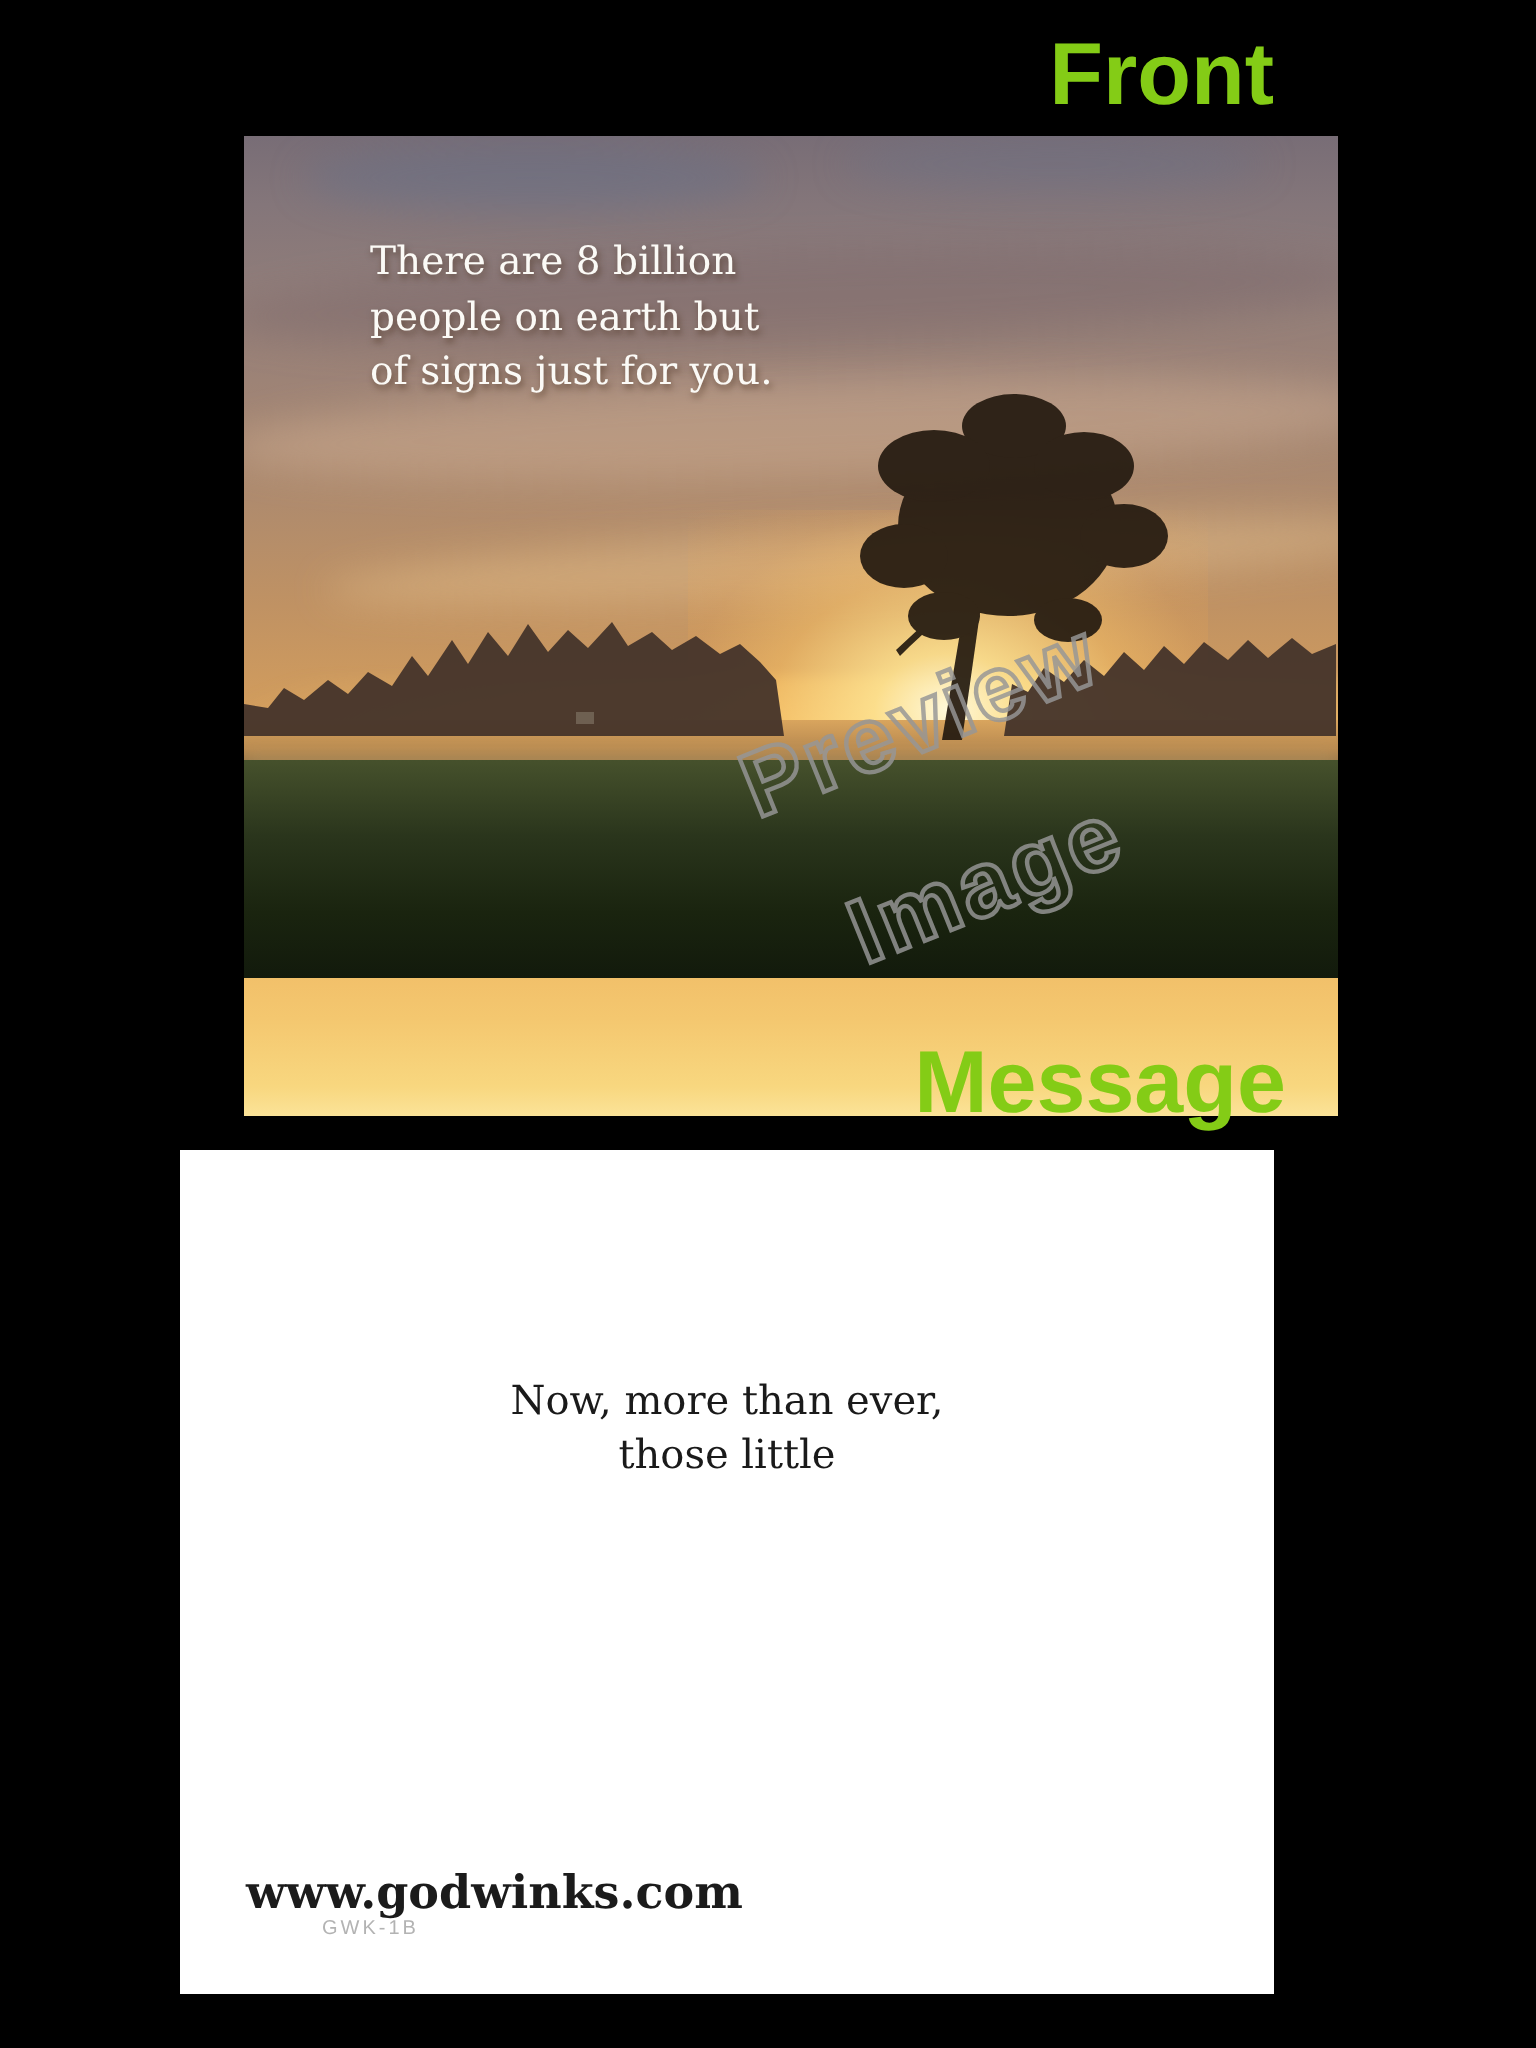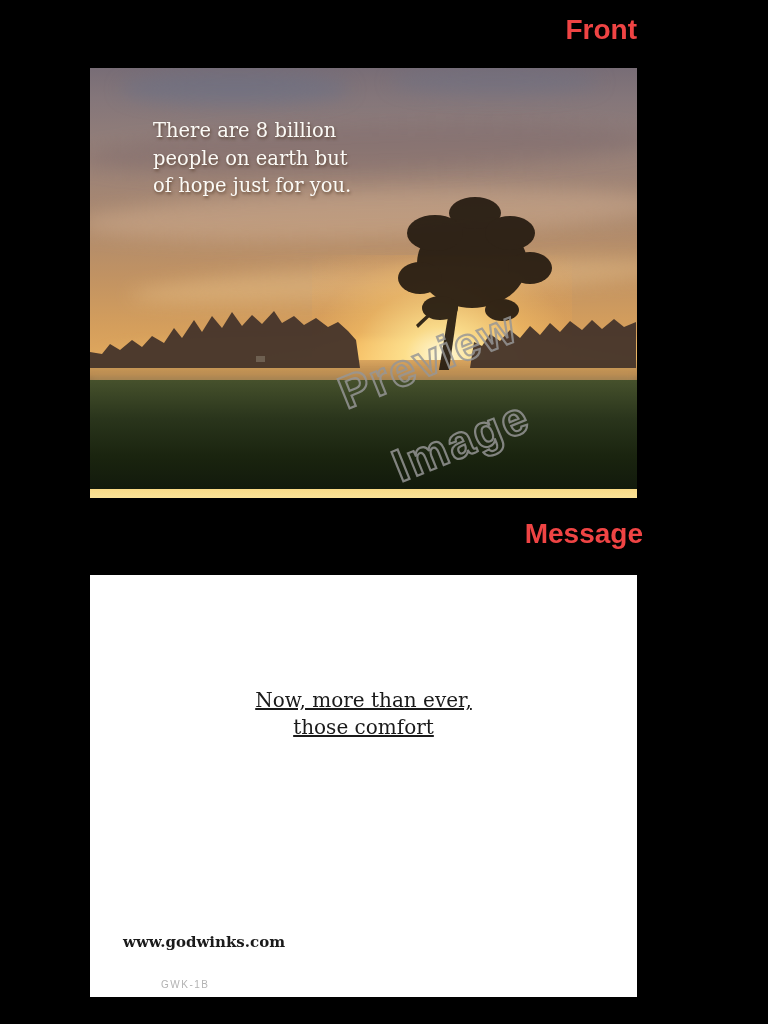--- a/index.html
+++ b/index.html
@@ -1,27 +1,27 @@
 <!DOCTYPE html>
 <html><head>
 <meta charset="utf-8">
 <style>
   html,body{margin:0;padding:0;background:#000;}
   .page{position:relative;width:768px;height:1024px;background:#000;overflow:hidden;
         font-family:"Liberation Sans",sans-serif;}
 
   
   .section-label{position:absolute;z-index:5;font-family:"Liberation Sans",sans-serif;
-    font-weight:bold;font-size:28px;line-height:1;color:#ef4444;letter-spacing:0px;}
+    font-weight:bold;font-size:44px;line-height:1;color:#84cc16;letter-spacing:0px;}
   .front-label{top:16px;right:131px;}
   .message-label{top:520px;right:125px;}
 
   
   .card{position:absolute;left:90px;width:547px;}
-  .front-card{top:68px;height:430px;}
+  .front-card{top:68px;height:490px;margin-left:32px;}
   .message-card{top:575px;height:422px;background:#ffffff;}
 
   
   .photo{position:absolute;inset:0;overflow:hidden;background:
     linear-gradient(180deg,#786d76 0%,#84767a 7%,#8f7c79 15%,#9d8376 25%,
       #ad8a6e 36%,#c09263 48%,#d49e5c 60%,#e3aa5e 70%,#eeb763 80%,
       #f4c76f 90%,#f8d77f 97%,#fbe398 100%);}
   .cloud{position:absolute;border-radius:50%;filter:blur(9px);}
   .cloud-blue-1{left:30px;top:4px;width:230px;height:34px;background:rgba(95,110,140,.38);}
   .cloud-blue-2{left:300px;top:0px;width:210px;height:28px;background:rgba(100,112,138,.30);}
@@ -49,25 +49,25 @@
 
   
   .watermark{position:absolute;left:210px;top:244px;width:290px;height:180px;z-index:4;
     transform:rotate(-22deg);text-align:center;
     font-family:"Liberation Sans",sans-serif;font-weight:bold;font-size:46px;
     line-height:88px;letter-spacing:2px;color:transparent;
     -webkit-text-stroke:2.2px rgba(150,150,150,.88);opacity:.95;}
 
   
   .message-text{position:absolute;left:0;top:112px;width:100%;text-align:center;
-    font-family:"DejaVu Serif","Liberation Serif",serif;font-size:20px;line-height:27px;color:#1a1a1a;text-decoration:underline;}
+    font-family:"DejaVu Serif","Liberation Serif",serif;font-size:20px;line-height:27px;color:#1a1a1a;}
   .brand{position:absolute;left:33px;top:301px;width:132px;height:54px;}
   .website{position:absolute;left:33px;top:358px;
-    font-family:"DejaVu Serif","Liberation Serif",serif;font-weight:bold;font-size:15px;color:#1b1b1b;}
-  .sku{position:absolute;left:71px;top:404px;
+    font-family:"DejaVu Serif","Liberation Serif",serif;font-weight:bold;font-size:23px;color:#1b1b1b;}
+  .sku{position:absolute;left:71px;top:384px;
     font-family:"Liberation Sans",sans-serif;font-size:10px;letter-spacing:1.5px;color:#b3b3b3;}
 </style>
 </head>
 <body>
 
 <div class="page">
 
   <div class="section-label front-label">Front</div>
 
   <div class="card front-card">
@@ -99,36 +99,36 @@
           <ellipse cx="330" cy="210" rx="22" ry="16"></ellipse>
           <ellipse cx="440" cy="200" rx="22" ry="16"></ellipse>
           <ellipse cx="350" cy="240" rx="18" ry="12"></ellipse>
           <ellipse cx="412" cy="242" rx="17" ry="11"></ellipse>
         </g>
       </svg>
 
       <div class="front-quote">
         <div>There are 8 billion</div>
         <div>people on earth but</div>
-        <div>of hope just for you.</div>
+        <div>of signs just for you.</div>
       </div>
     </div>
 
     <div class="watermark">
       <div>Preview</div>
       <div>Image</div>
     </div>
   </div>
 
   <div class="section-label message-label">Message</div>
 
   <div class="card message-card">
     <div class="message-text">
       <div>Now, more than ever,</div>
-      <div>those comfort</div>
+      <div>those little</div>
     </div>
 
 
     <div class="website">www.godwinks.com</div>
     <div class="sku">GWK-1B</div>
   </div>
 
 </div>
 
 </body></html>

